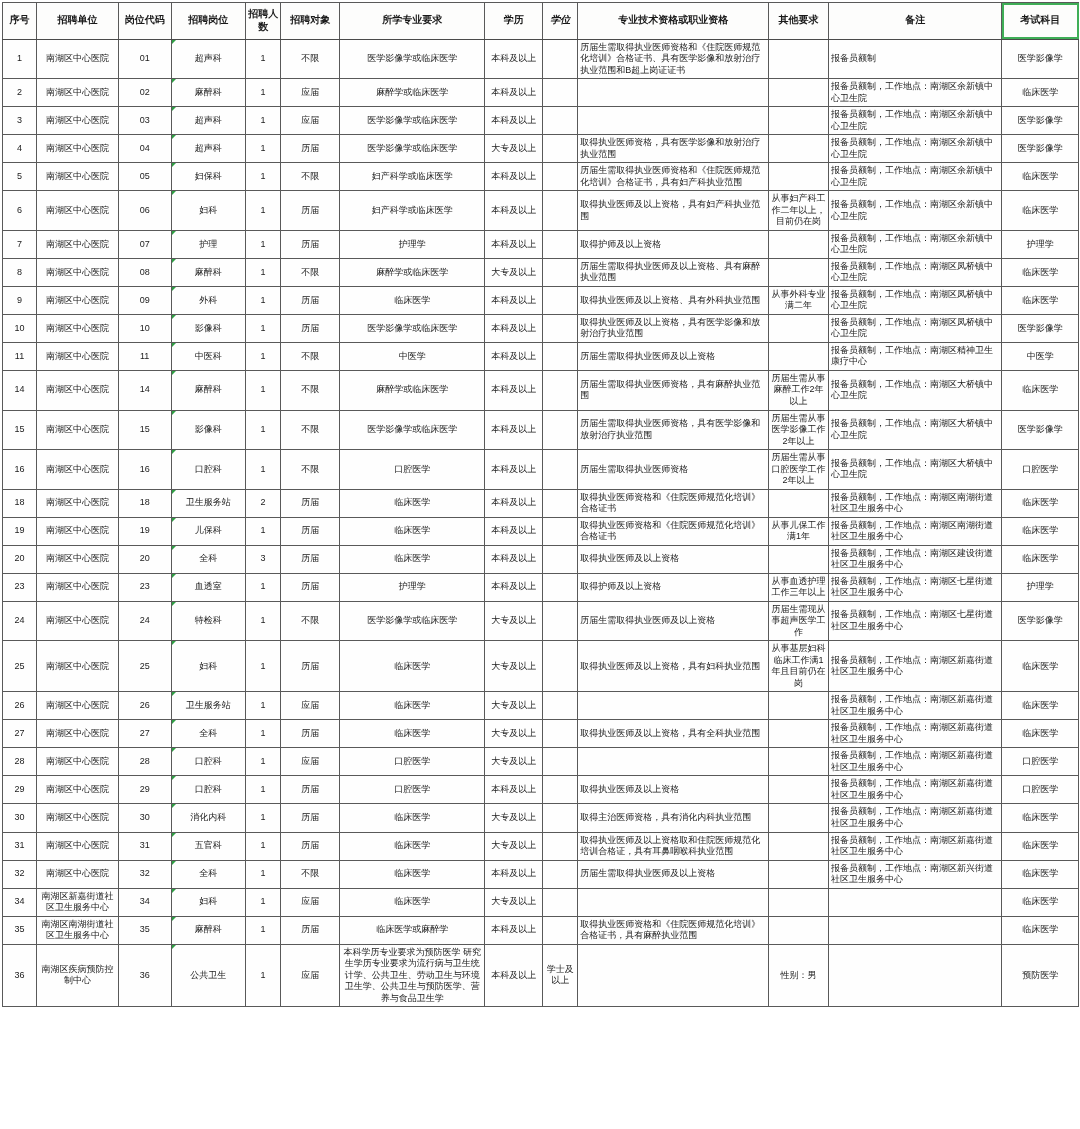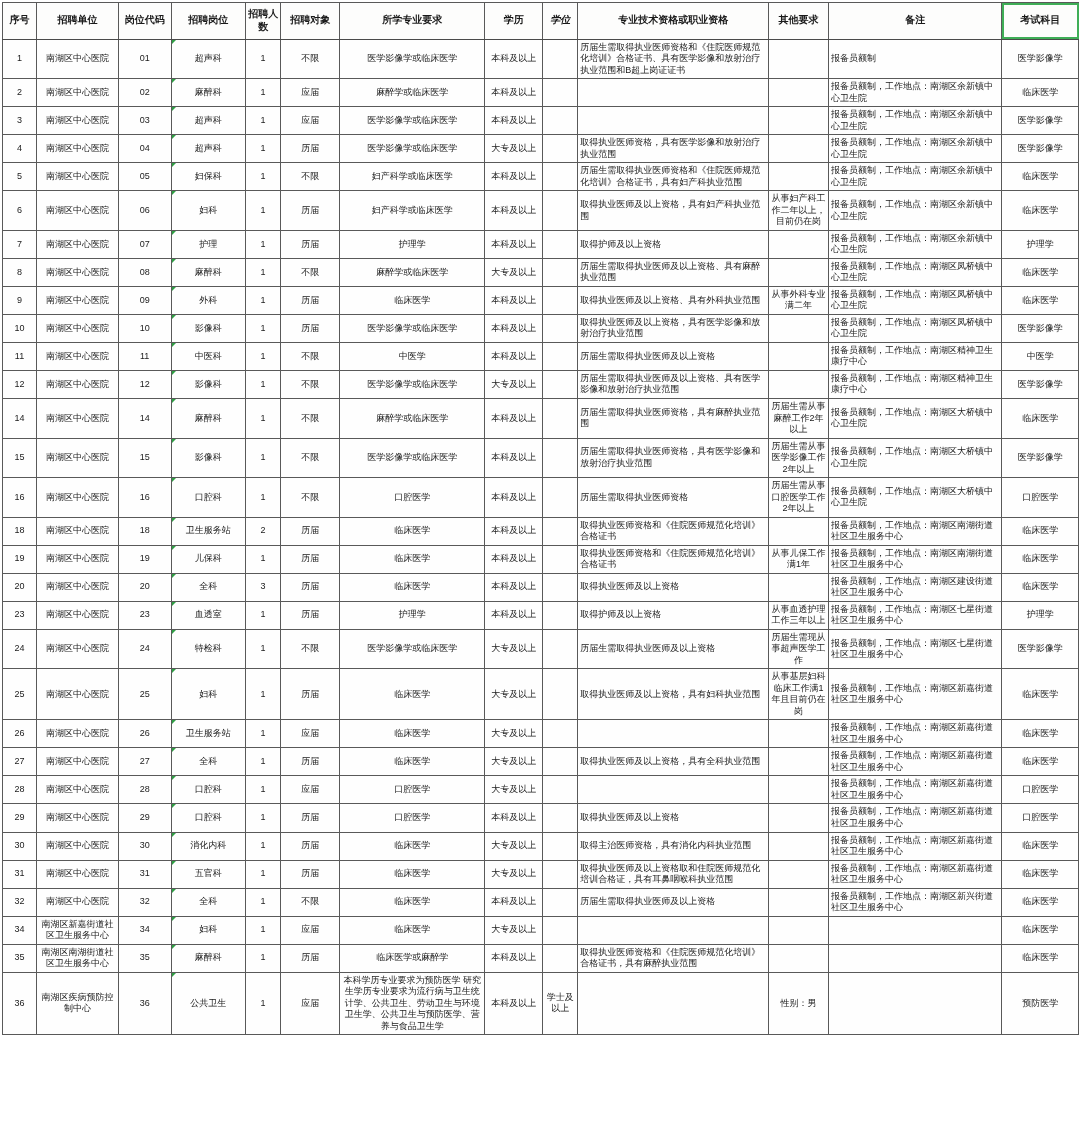--- a/index.html
+++ b/index.html
@@ -209,35 +209,20 @@
           <td>不限</td>
           <td>中医学</td>
           <td>本科及以上</td>
           <td></td>
           <td class="al">历届生需取得执业医师及以上资格</td>
           <td></td>
           <td class="al">报备员额制，工作地点：南湖区精神卫生康疗中心</td>
           <td>中医学</td>
         </tr>
         <tr>
-          <td>12</td>
-          <td>南湖区中心医院</td>
-          <td>12</td>
-          <td class="marked">影像科</td>
-          <td>1</td>
-          <td>不限</td>
-          <td>医学影像学或临床医学</td>
-          <td>大专及以上</td>
-          <td></td>
-          <td class="al">历届生需取得执业医师及以上资格、具有医学影像和放射治疗执业范围</td>
-          <td></td>
-          <td class="al">报备员额制，工作地点：南湖区精神卫生康疗中心</td>
-          <td>医学影像学</td>
-        </tr>
-        <tr>
           <td>14</td>
           <td>南湖区中心医院</td>
           <td>14</td>
           <td class="marked">麻醉科</td>
           <td>1</td>
           <td>不限</td>
           <td>麻醉学或临床医学</td>
           <td>本科及以上</td>
           <td></td>
           <td class="al">历届生需取得执业医师资格，具有麻醉执业范围</td>

